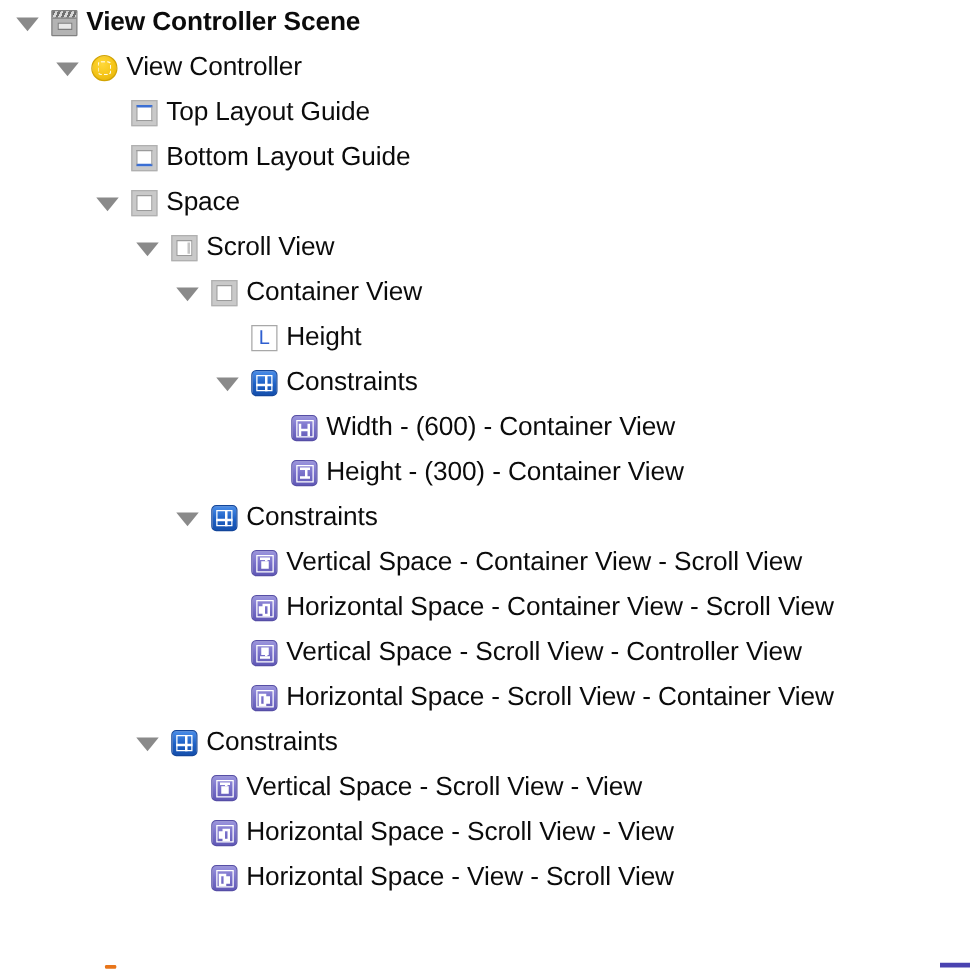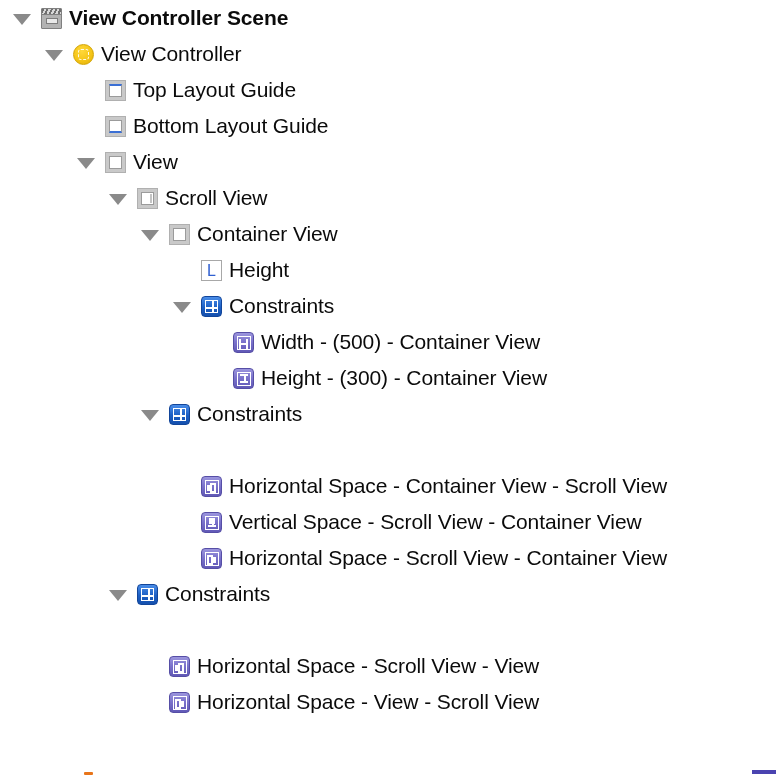--- a/index.html
+++ b/index.html
@@ -269,21 +269,21 @@
       <span style="left:105px" class="icon ic-view">
         <span class="inner botline"></span>
       </span>
       <span class="label" style="left:133px">Bottom Layout Guide</span>
     </div>
     <div class="row" style="top: 144px; position: absolute; left: 0px; width: 782px;">
       <span class="twisty" style="left:77px"></span>
       <span style="left:105px" class="icon ic-view">
         <span class="inner"></span>
       </span>
-      <span class="label" style="left:133px">View</span>
+      <span class="label" style="left:133px">Space</span>
     </div>
     <div class="row" style="top: 180px; position: absolute; left: 0px; width: 782px;">
       <span class="twisty" style="left:109px"></span>
       <span style="left:137px" class="icon ic-view">
         <span class="inner scroll"></span>
       </span>
       <span class="label" style="left:165px">Scroll View</span>
     </div>
     <div class="row" style="top: 216px; position: absolute; left: 0px; width: 782px;">
       <span class="twisty" style="left:141px"></span>
@@ -305,74 +305,92 @@
       </span>
       <span class="label" style="left:229px">Constraints</span>
     </div>
     <div class="row" style="top: 324px; position: absolute; left: 0px; width: 782px;">
       <span style="left:233px" class="icon ic-c g-width">
         <span class="plate"></span>
         <i class="p1"></i>
         <i class="p2"></i>
         <i class="bar"></i>
       </span>
-      <span class="label" style="left:261px">Width - (500) - Container View</span>
+      <span class="label" style="left:261px">Width - (600) - Container View</span>
     </div>
     <div class="row" style="top: 360px; position: absolute; left: 0px; width: 782px;">
       <span style="left:233px" class="icon ic-c g-height">
         <span class="plate"></span>
         <i class="c1"></i>
         <i class="c2"></i>
         <i class="bar"></i>
       </span>
       <span class="label" style="left:261px">Height - (300) - Container View</span>
     </div>
     <div class="row" style="top: 396px; position: absolute; left: 0px; width: 782px;">
       <span class="twisty" style="left:141px"></span>
       <span style="left:169px" class="icon ic-constraints">
         <span class="plate"></span>
         <span class="vbar"></span>
         <span class="hbar"></span>
       </span>
       <span class="label" style="left:197px">Constraints</span>
     </div>
+    <div class="row" style="top: 432px; position: absolute; left: 0px; width: 782px;">
+      <span style="left:201px" class="icon ic-c g-vspaceA">
+        <span class="plate"></span>
+        <i class="top"></i>
+        <i class="stem"></i>
+        <i class="blk"></i>
+      </span>
+      <span class="label" style="left:229px">Vertical Space - Container View - Scroll View</span>
+    </div>
     <div class="row" style="top: 468px; position: absolute; left: 0px; width: 642px;">
       <span style="left:201px" class="icon ic-c g-hspaceA">
         <span class="plate"></span>
         <i class="lb"></i>
         <i class="rf"></i>
       </span>
       <span class="label" style="left:229px">Horizontal Space - Container View - Scroll View</span>
     </div>
     <div class="row" style="top: 504px; position: absolute; left: 0px; width: 782px;">
       <span style="left:201px" class="icon ic-c g-vspaceB">
         <span class="plate"></span>
         <i class="blk"></i>
         <i class="stem"></i>
         <i class="bot"></i>
       </span>
-      <span class="label" style="left:229px">Vertical Space - Scroll View - Container View</span>
+      <span class="label" style="left:229px">Vertical Space - Scroll View - Controller View</span>
     </div>
     <div class="row" style="top: 540px; position: absolute; left: 0px; width: 726px;">
       <span style="left:201px" class="icon ic-c g-hspaceB">
         <span class="plate"></span>
         <i class="lf"></i>
         <i class="rb"></i>
       </span>
       <span class="label" style="left:229px">Horizontal Space - Scroll View - Container View</span>
     </div>
     <div class="row" style="top: 576px; position: absolute; left: 0px; width: 782px;">
       <span class="twisty" style="left:109px"></span>
       <span style="left:137px" class="icon ic-constraints">
         <span class="plate"></span>
         <span class="vbar"></span>
         <span class="hbar"></span>
       </span>
       <span class="label" style="left:165px">Constraints</span>
     </div>
+    <div class="row" style="top: 612px; position: absolute; left: 0px; width: 782px;">
+      <span style="left:169px" class="icon ic-c g-vspaceA">
+        <span class="plate"></span>
+        <i class="top"></i>
+        <i class="stem"></i>
+        <i class="blk"></i>
+      </span>
+      <span class="label" style="left:197px">Vertical Space - Scroll View - View</span>
+    </div>
     <div class="row" style="top: 648px; position: absolute; left: 0px; width: 782px;">
       <span style="left:169px" class="icon ic-c g-hspaceA">
         <span class="plate"></span>
         <i class="lb"></i>
         <i class="rf"></i>
       </span>
       <span class="label" style="left:197px">Horizontal Space - Scroll View - View</span>
     </div>
     <div class="row" style="top: 684px; position: absolute; left: 0px; width: 642px;">
       <span style="left:169px" class="icon ic-c g-hspaceB">

